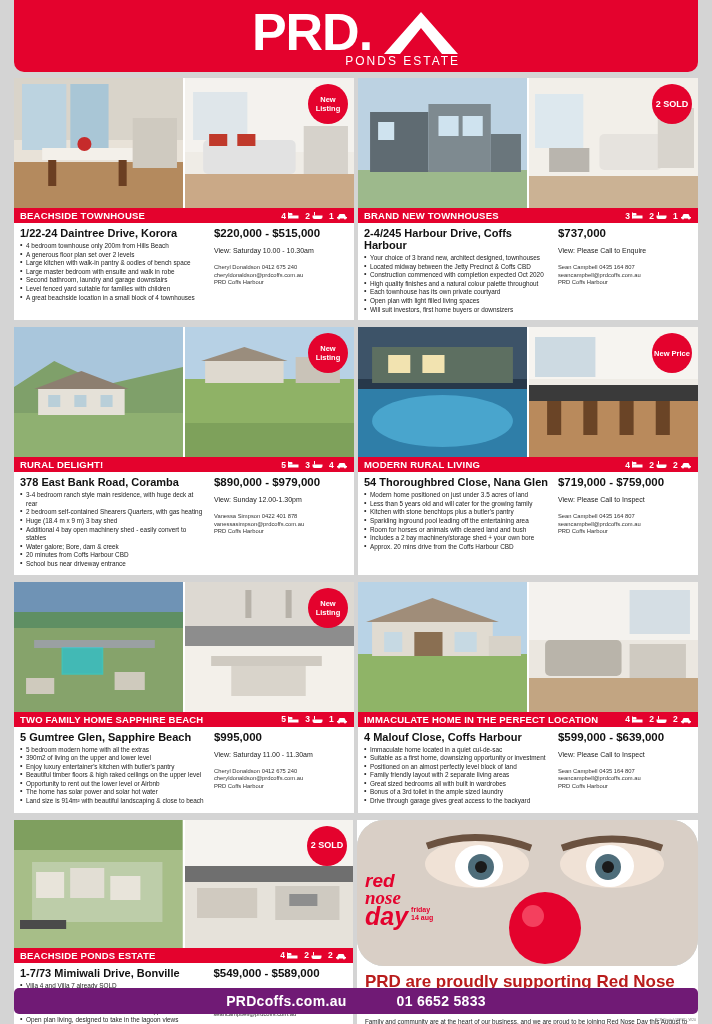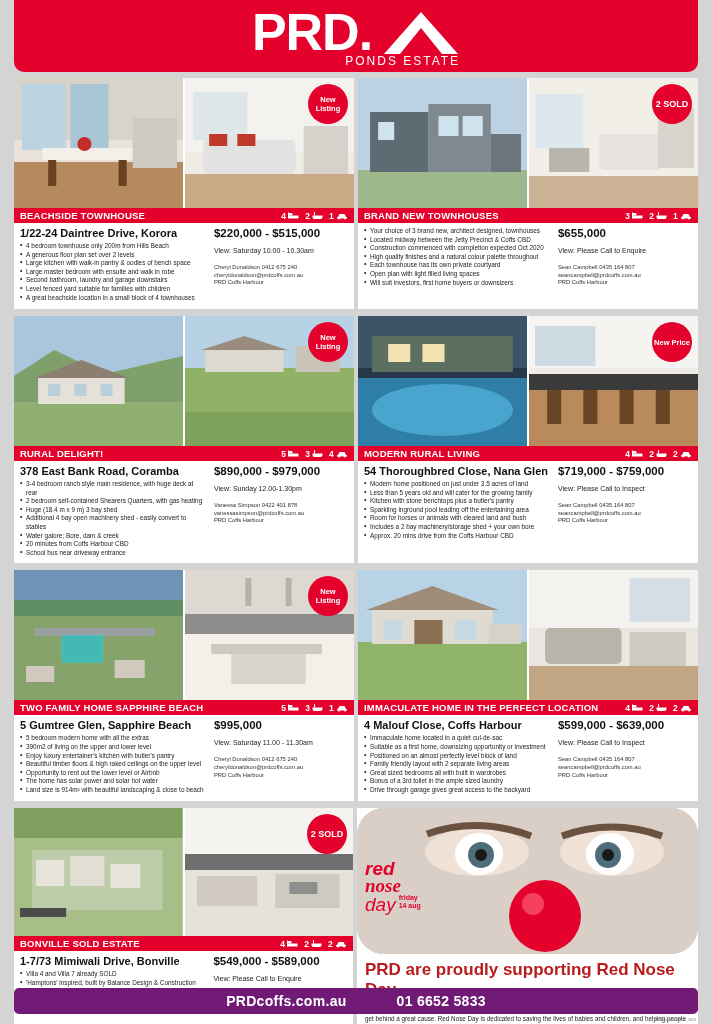--- a/index.html
+++ b/index.html
@@ -252,32 +252,33 @@
                   <path d="M2 12h20v3H2z" fill="#fff"></path>
                   <path d="M4 12l3-6h10l3 6z" fill="#fff"></path>
                   <circle cx="6" cy="15" r="2" fill="#fff"></circle>
                   <circle cx="18" cy="15" r="2" fill="#fff"></circle>
                 </svg>
             </span>
           </span>
         </div>
         <div class="body">
           <div class="left">
+            <div class="addr">2-4/245 Harbour Drive, Coffs Harbour</div>
             <ul class="bullets">
               <li>Your choice of 3 brand new, architect designed, townhouses</li>
               <li>Located midway between the Jetty Precinct &amp; Coffs CBD</li>
               <li>Construction commenced with completion expected Oct 2020</li>
               <li>High quality finishes and a natural colour palette throughout</li>
               <li>Each townhouse has its own private courtyard</li>
               <li>Open plan with light filled living spaces</li>
               <li>Will suit investors, first home buyers or downsizers</li>
             </ul>
           </div>
           <div class="right">
-            <div class="price">$655,000</div>
+            <div class="price">$737,000</div>
             <div class="view">View:  Please Call to Enquire</div>
             <div class="agent">
               <div>Sean Campbell 0435 164 807</div>
               <div>seancampbell@prdcoffs.com.au</div>
               <div>PRD Coffs Harbour</div>
             </div>
           </div>
         </div>
       </div>
     </div>
@@ -634,21 +635,21 @@
               <rect x="0" y="46" width="168" height="16" fill="#6f6f6f"></rect>
               <rect x="0" y="62" width="168" height="66" fill="#e6e2da"></rect>
               <rect x="12" y="68" width="60" height="30" fill="#d0cac0"></rect>
               <rect x="90" y="66" width="64" height="34" fill="#cfcac1"></rect>
               <rect x="104" y="74" width="28" height="12" fill="#8e8e8e"></rect>
             </svg>
             <div class="badge sold">2 SOLD</div>
           </div>
         </div>
         <div class="titlebar">
-          <span>BONVILLE SOLD ESTATE</span>
+          <span>BEACHSIDE PONDS ESTATE</span>
           <span class="features">
             <span class="feat">
               <span>4</span>
               <svg width="11" height="9" viewBox="0 0 22 18">
                   <rect x="1" y="9" width="20" height="6" fill="#fff"></rect>
                   <rect x="1" y="4" width="8" height="5" rx="2" fill="#fff"></rect>
                   <rect x="0" y="3" width="2" height="12" fill="#fff"></rect>
                 </svg>
             </span>
             <span class="feat">
@@ -709,21 +710,21 @@
             <path d="M70 26 q50 -18 104 2" stroke="#6b5240" stroke-width="7" fill="none"></path>
             <path d="M205 28 q50 -18 100 0" stroke="#6b5240" stroke-width="7" fill="none"></path>
             <circle cx="188" cy="108" r="36" fill="#e4022d"></circle>
             <circle cx="176" cy="96" r="11" fill="#ff6a7f" opacity="0.6"></circle>
           </svg>
           
           <div style="position:absolute;left:8px;top:52px;color:#e4022d;line-height:17px;">
             <div style="font-size:19px;font-weight:bold;font-style:italic;">red</div>
             <div style="font-size:19px;font-weight:bold;font-style:italic;font-family:Liberation Serif, serif;">nose</div>
             <div style="display:flex;align-items:flex-end;gap:3px;">
-              <span style="font-size:19px;font-weight:normal;font-style:italic;">day</span>
+              <span style="font-size:25px;font-weight:bold;font-style:italic;">day</span>
               <span style="display:flex;flex-direction:column;font-size:7px;line-height:8px;font-weight:bold;padding-bottom:3px;">
                 <span>friday</span>
                 <span>14 aug</span>
               </span>
             </div>
           </div>
         </div>
         <div class="rnd-body">
           <div class="rnd-title">PRD are proudly supporting Red Nose Day</div>
           <div class="rnd-p">Family and community are at the heart of our business, and we are proud to be joining Red Nose Day this August to get behind a great cause. Red Nose Day is dedicated to saving the lives of babies and children, and helping people impacted by the death of a child.</div>

